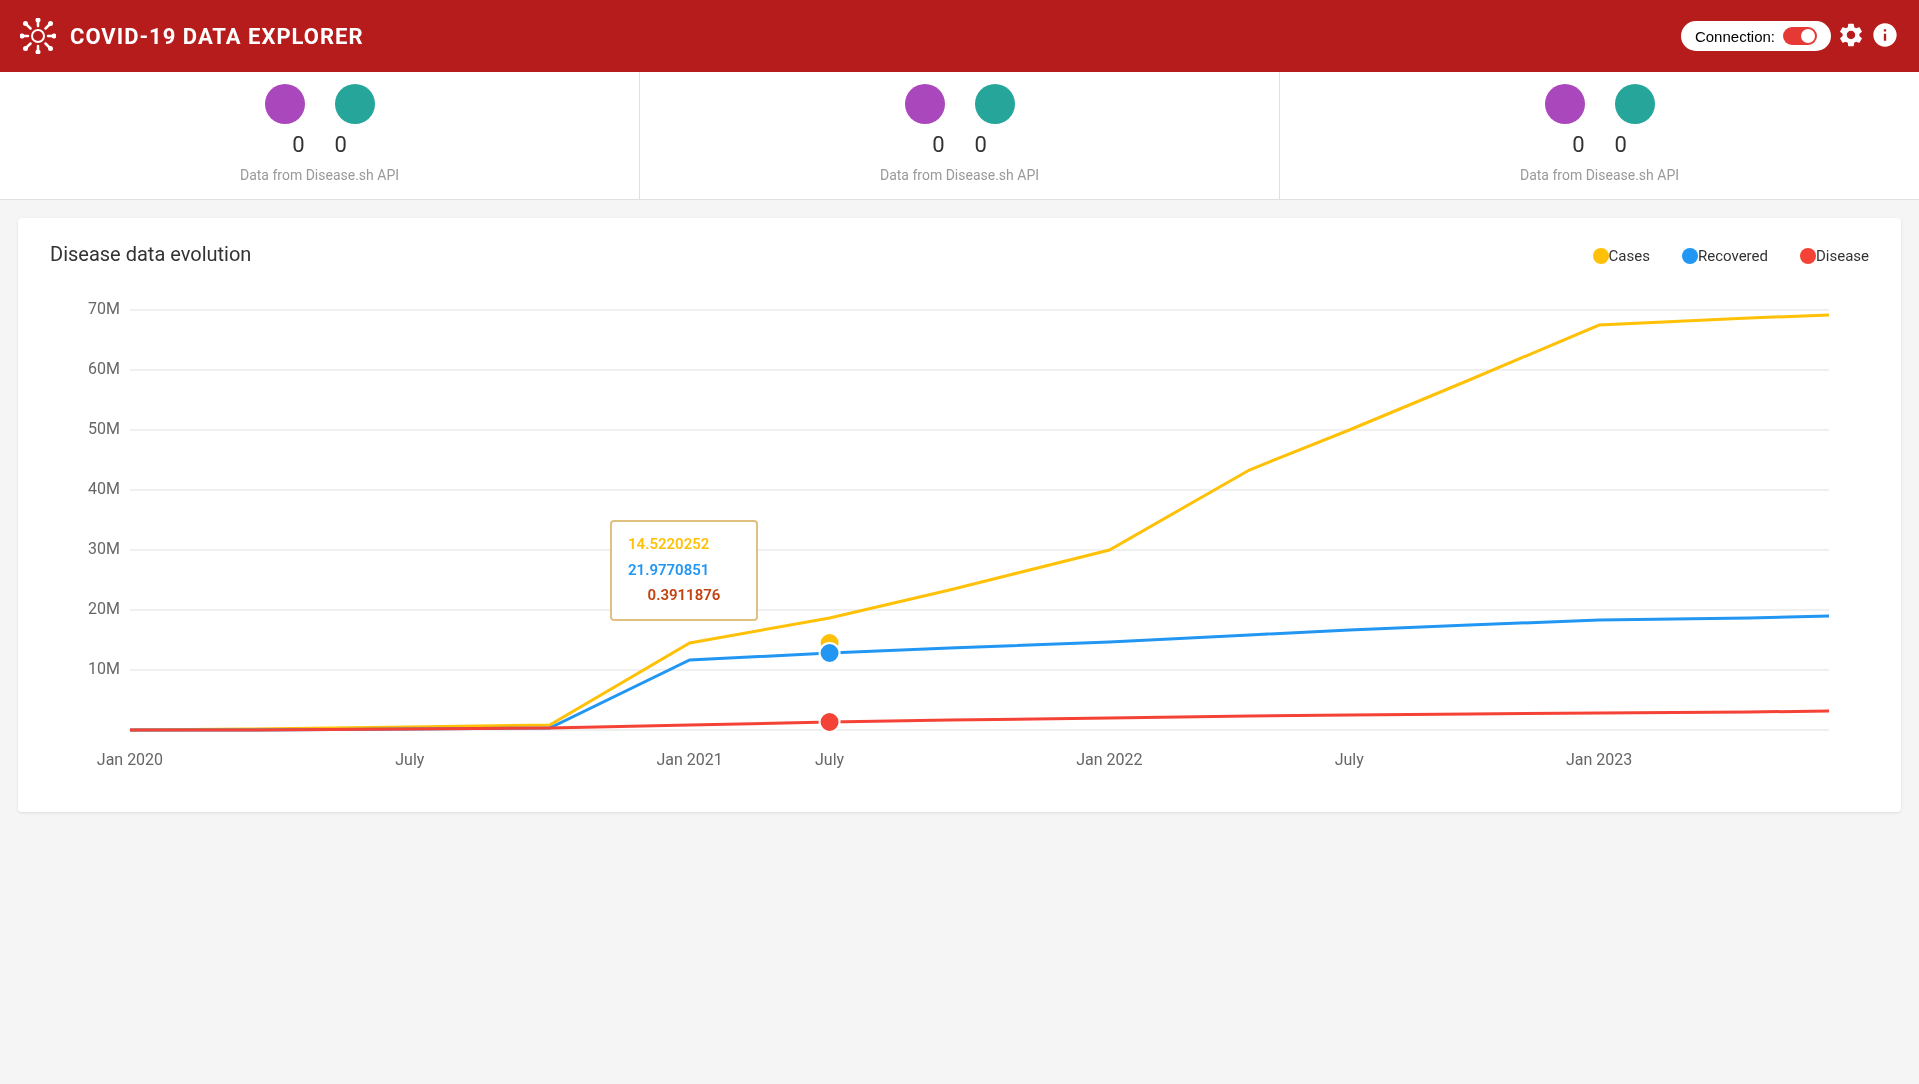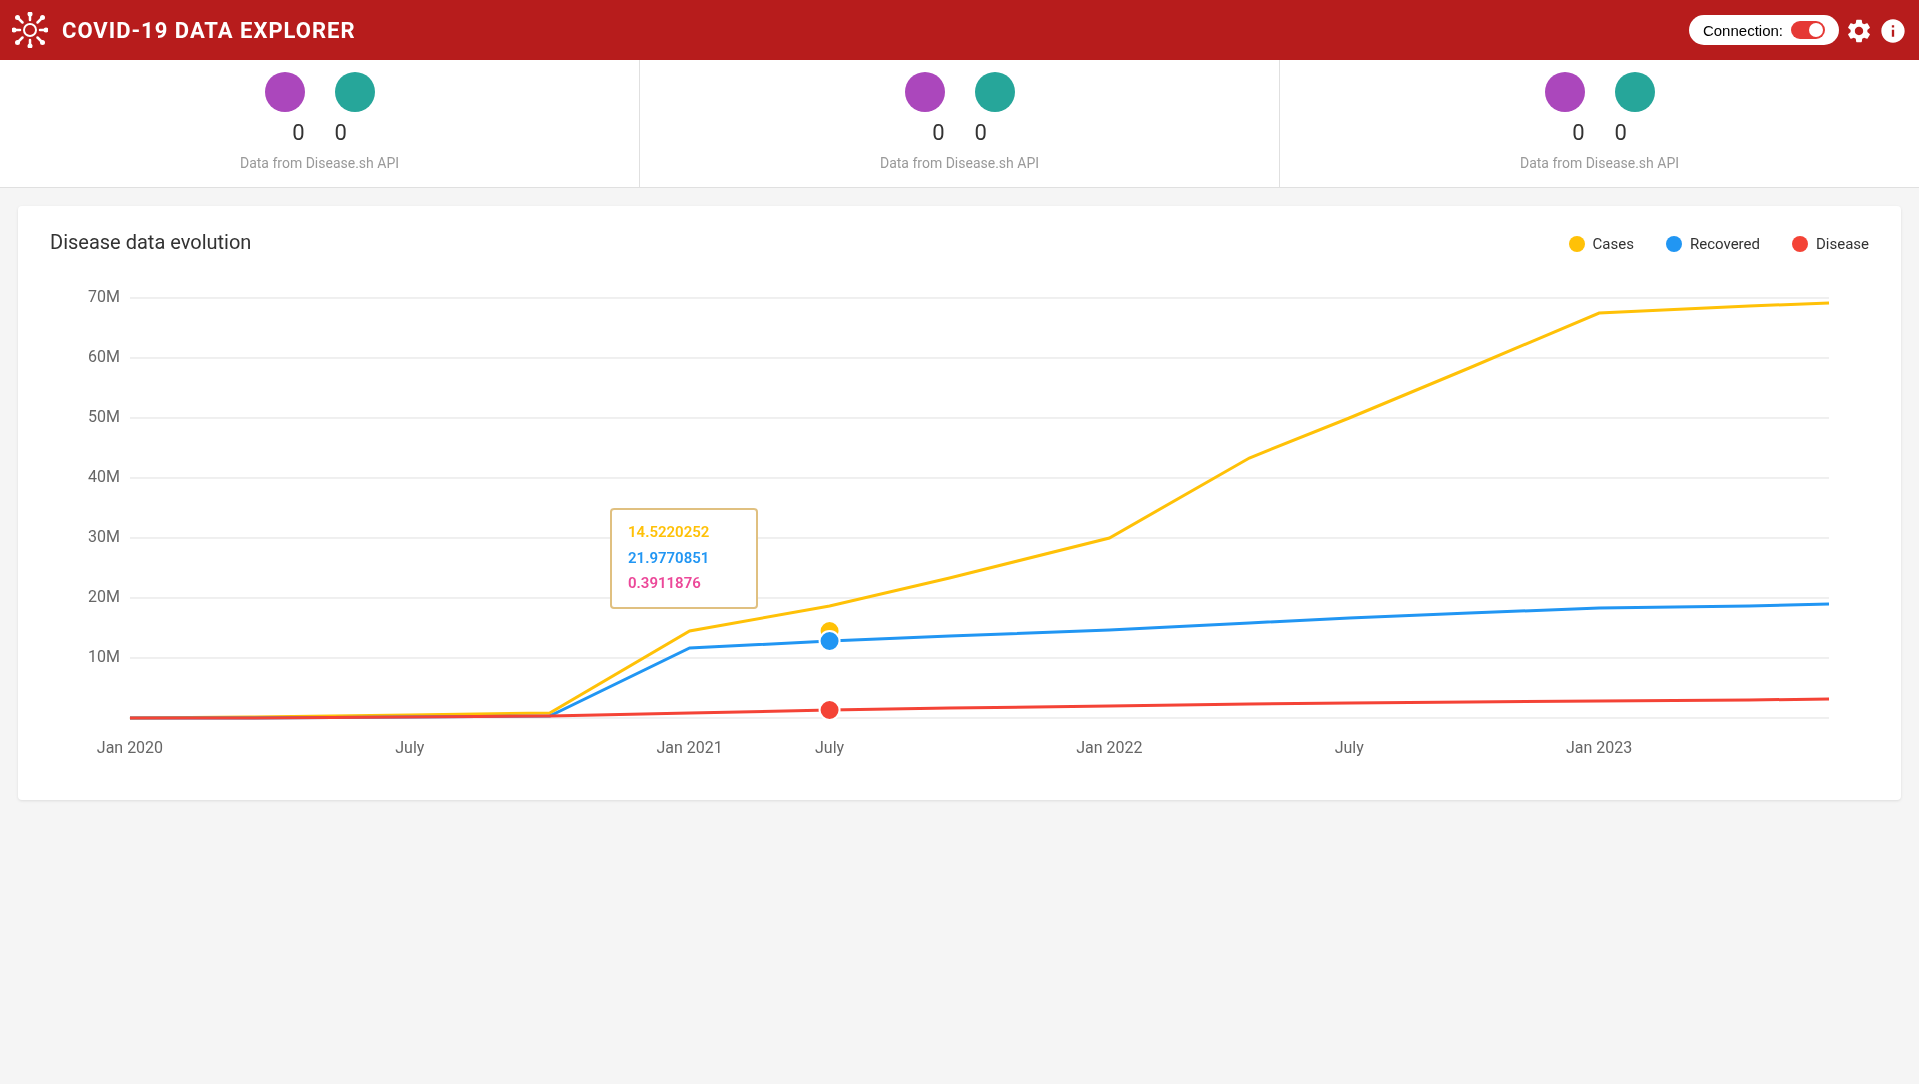--- a/index.html
+++ b/index.html
@@ -1,45 +1,45 @@
 <!DOCTYPE html>
 <html><head>
   <meta charset="utf-8">
   <style>
     * { margin: 0; padding: 0; box-sizing: border-box; }
     body { font-family: 'Roboto', Arial, sans-serif; background: #f5f5f5; width: 1919px; min-height: 1084px; overflow-x: hidden; }
 
     
     .header {
       background: #b71c1c;
-      height: 60px;
-      display: flex;
-      align-items: center;
-      padding: 0 12px;
+      height: 72px;
+      display: flex;
+      align-items: center;
+      padding: 0 20px;
       justify-content: space-between;
     }
     .header-left {
       display: flex;
       align-items: center;
       gap: 14px;
     }
     .header-logo {
       width: 36px;
       height: 36px;
       color: white;
     }
     .header-title {
       color: white;
       font-size: 22px;
       font-weight: 700;
       letter-spacing: 1px;
     }
     .header-right {
       display: flex;
-      align-items: flex-end;
+      align-items: flex-start;
       gap: 6px;
     }
     .connection-btn {
       background: white;
       border: none;
       border-radius: 20px;
       padding: 6px 14px;
       font-size: 15px;
       font-weight: 500;
       display: flex;
@@ -129,21 +129,21 @@
     }
     .chart-legend {
       display: flex;
       gap: 32px;
       justify-content: flex-end;
       margin-bottom: 16px;
     }
     .legend-item {
       display: flex;
       align-items: center;
-      gap: 8px;
+      gap: 0;
       font-size: 15px;
       color: #333;
     }
     .legend-dot {
       width: 16px;
       height: 16px;
       border-radius: 50%;
     }
     .dot-cases { background: #FFC107; }
     .dot-recovered { background: #2196F3; }
@@ -166,21 +166,21 @@
       background: white;
       border: 2px solid #e0c080;
       border-radius: 4px;
       padding: 10px 16px;
       font-size: 15px;
       font-weight: 600;
       line-height: 1.7;
     }
     .tooltip-cases { color: #FFC107; }
     .tooltip-recovered { color: #2196F3; }
-    .tooltip-deaths { color: #ec4899; }
+    .tooltip-deaths { color: #c2410c; text-align: center; }
 
     .chart-footer {
       text-align: right;
       color: #bbb;
       font-size: 14px;
       margin-top: 8px;
     }
   </style>
 </head>
 <body>

